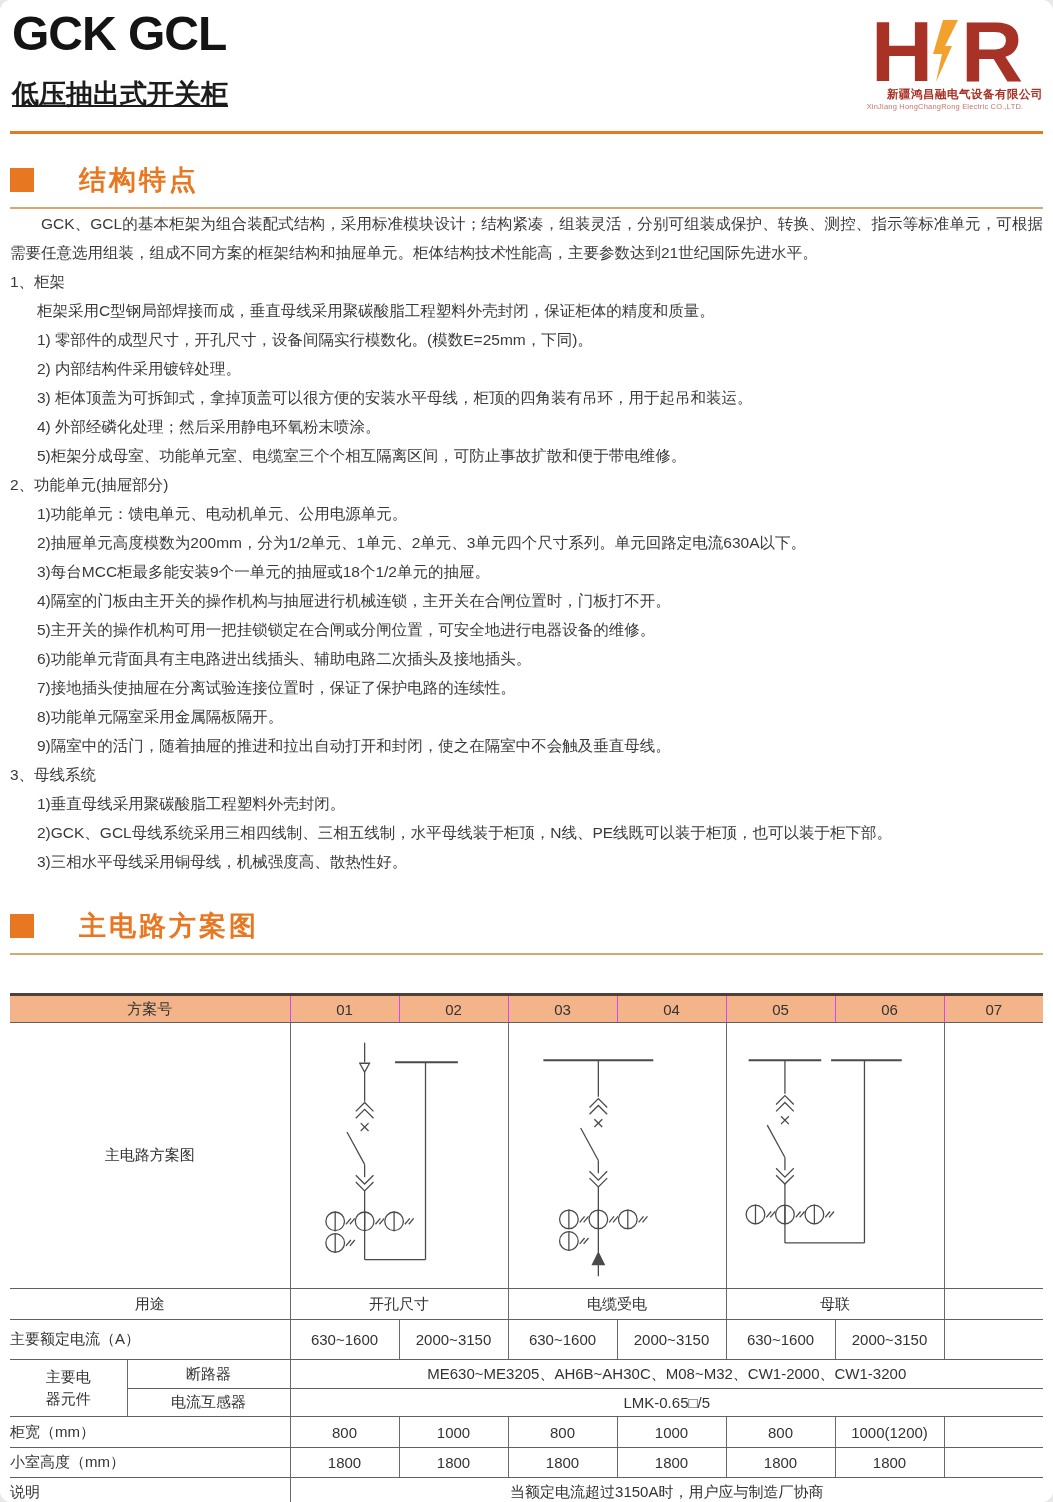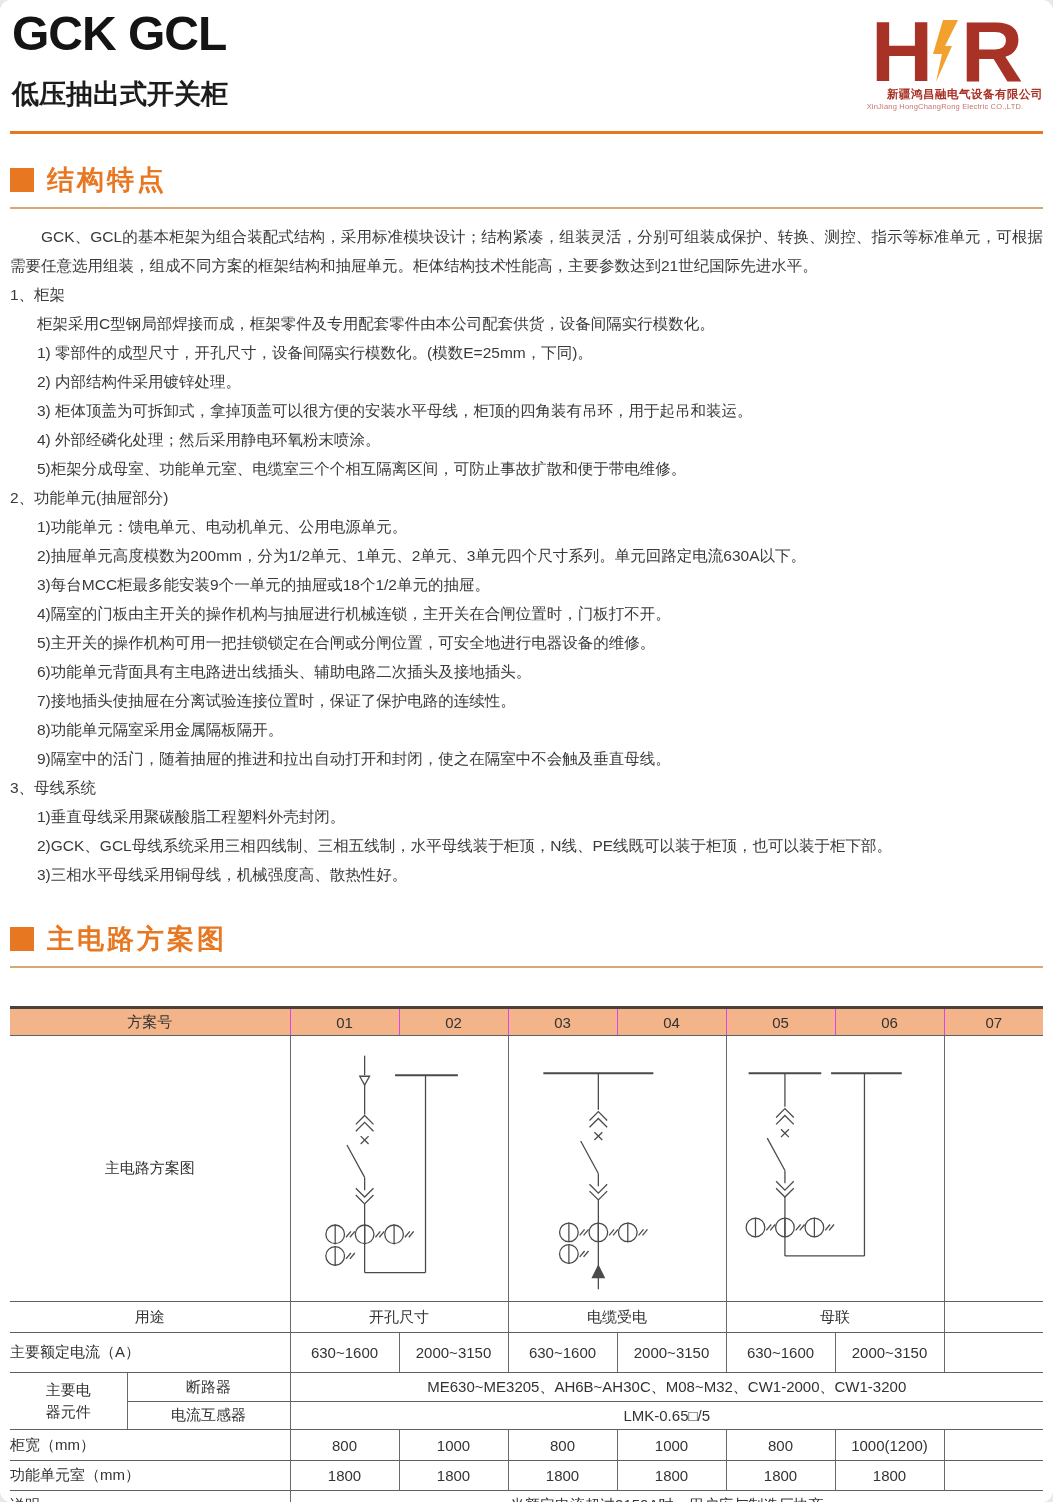--- a/index.html
+++ b/index.html
@@ -3,35 +3,35 @@
 <meta charset="utf-8">
 <style>
   html,body{margin:0;padding:0;background:#e8e8e8;}
   .page{width:1053px;height:1502px;background:#fff;position:relative;margin:0 auto;
         font-family:"Liberation Sans","DejaVu Sans",sans-serif;color:#3a3a3a;
         padding:0 10px;box-sizing:border-box;overflow:hidden;border-radius:11px;}
   
   .hdr{position:relative;height:150px;}
   .page-title{position:absolute;top:6px;left:2px;font-size:48px;font-weight:900;
               color:#141414;letter-spacing:-1px;}
-  .page-subtitle{position:absolute;top:76px;left:2px;font-size:27px;font-weight:700;color:#1c1c1c;}
+  .page-subtitle{position:absolute;top:76px;left:2px;font-size:27px;font-weight:700;color:#1c1c1c;text-decoration:underline;}
   .rule-orange{position:absolute;left:0;right:0;top:131px;height:3px;background:#E87722;}
   .logo{position:absolute;top:10px;right:0;text-align:center;}
   .logo-row{display:flex;align-items:flex-end;justify-content:center;height:74px;}
   .logo-letter{font-size:86px;font-weight:900;color:#A93226;line-height:66px;letter-spacing:-4px;}
   .logo-bolt{margin:0 1px 2px 1px;}
   .logo-cn{font-size:11.5px;font-weight:700;color:#A93226;margin-top:3px;letter-spacing:.5px;white-space:nowrap;margin-left:40px;}
   .logo-en{font-size:7.5px;color:#C2766C;letter-spacing:.2px;white-space:nowrap;}
   
   .sec-head{display:flex;align-items:center;gap:13px;margin-top:12px;}
   .sec-square{width:24px;height:24px;background:#E87722;flex:0 0 auto;}
-  .sec-title{font-size:27px;font-weight:700;color:#E87722;letter-spacing:3px;}
+  .sec-title{font-size:27px;font-weight:700;color:#E87722;letter-spacing:3px;margin-left:32px;}
   .rule-tan{height:2px;background:#D8A873;margin-top:9px;}
   
-  .features{margin-top:13px;font-size:15.5px;line-height:29px;color:#3a3a3a;}
+  .features{font-size:15.5px;line-height:29px;color:#3a3a3a;}
   .feat-intro{text-indent:2em;text-align:justify;}
   .feat-heading{}
   .feat-item{padding-left:27px;}
   
   .scheme-table{margin-top:38px;border-collapse:collapse;width:1033px;table-layout:fixed;
                 font-size:15px;color:#333;text-align:center;border-top:3px solid #4e4238;}
   .scheme-table td{padding:0;border-bottom:1px solid #606060;overflow:hidden;}
   .hd{background:#F2B488;border-bottom:2px solid #5a5048;}
   .hdv{border-left:1px solid #d946ef;}
   .vl{border-left:1px solid #6a6a6a;}
@@ -64,21 +64,21 @@
   <div class="sec-head">
     <span class="sec-square"></span>
     <span class="sec-title">结构特点</span>
   </div>
   <div class="rule-tan"></div>
 
   <div class="features">
     <div class="feat-intro">GCK、GCL的基本柜架为组合装配式结构，采用标准模块设计；结构紧凑，组装灵活，分别可组装成保护、转换、测控、指示等标准单元，可根据需要任意选用组装，组成不同方案的框架结构和抽屉单元。柜体结构技术性能高，主要参数达到21世纪国际先进水平。</div>
 
     <div class="feat-heading">1、柜架</div>
-    <div class="feat-item">柜架采用C型钢局部焊接而成，框架零件及专用配套零件由本公司配套供货，设备间隔实行模数化。</div>
+    <div class="feat-item">柜架采用C型钢局部焊接而成，垂直母线采用聚碳酸脂工程塑料外壳封闭，保证柜体的精度和质量。</div>
     <div class="feat-item">1) 零部件的成型尺寸，开孔尺寸，设备间隔实行模数化。(模数E=25mm，下同)。</div>
     <div class="feat-item">2) 内部结构件采用镀锌处理。</div>
     <div class="feat-item">3) 柜体顶盖为可拆卸式，拿掉顶盖可以很方便的安装水平母线，柜顶的四角装有吊环，用于起吊和装运。</div>
     <div class="feat-item">4) 外部经磷化处理；然后采用静电环氧粉末喷涂。</div>
     <div class="feat-item">5)柜架分成母室、功能单元室、电缆室三个个相互隔离区间，可防止事故扩散和便于带电维修。</div>
 
     <div class="feat-heading">2、功能单元(抽屉部分)</div>
     <div class="feat-item">1)功能单元：馈电单元、电动机单元、公用电源单元。</div>
     <div class="feat-item">2)抽屉单元高度模数为200mm，分为1/2单元、1单元、2单元、3单元四个尺寸系列。单元回路定电流630A以下。</div>
     <div class="feat-item">3)每台MCC柜最多能安装9个一单元的抽屉或18个1/2单元的抽屉。</div>
@@ -272,21 +272,21 @@
       <td class="vl">800</td>
       <td class="vl">1000</td>
       <td class="vl">800</td>
       <td class="vl">1000</td>
       <td class="vl">800</td>
       <td class="vl">1000(1200)</td>
       <td class="vl"></td>
     </tr>
 
     <tr style="height:30px">
-      <td colspan="2" class="lbl-left">功能单元室（mm）</td>
+      <td colspan="2" class="lbl-left">小室高度（mm）</td>
       <td class="vl">1800</td>
       <td class="vl">1800</td>
       <td class="vl">1800</td>
       <td class="vl">1800</td>
       <td class="vl">1800</td>
       <td class="vl">1800</td>
       <td class="vl"></td>
     </tr>
 
     <tr style="height:30px">

